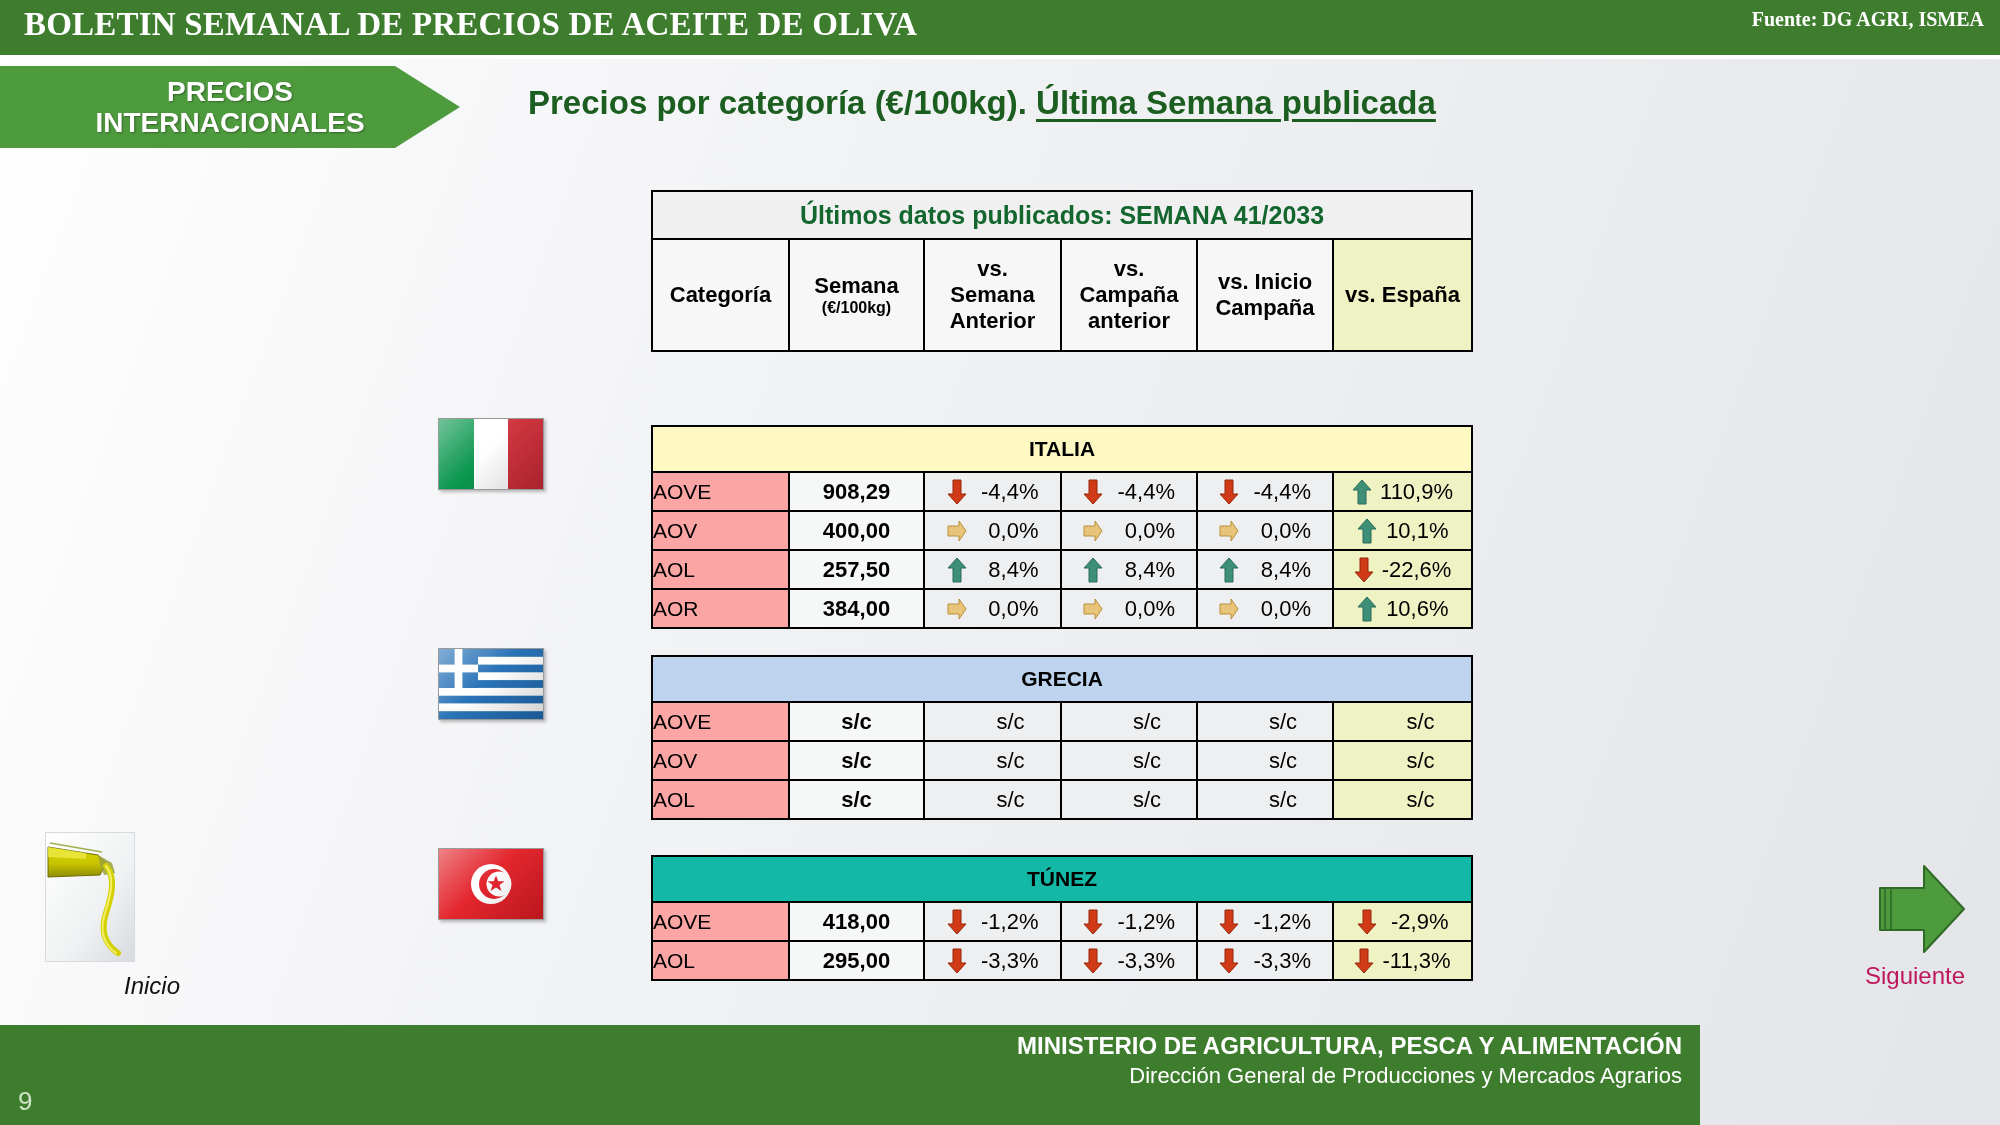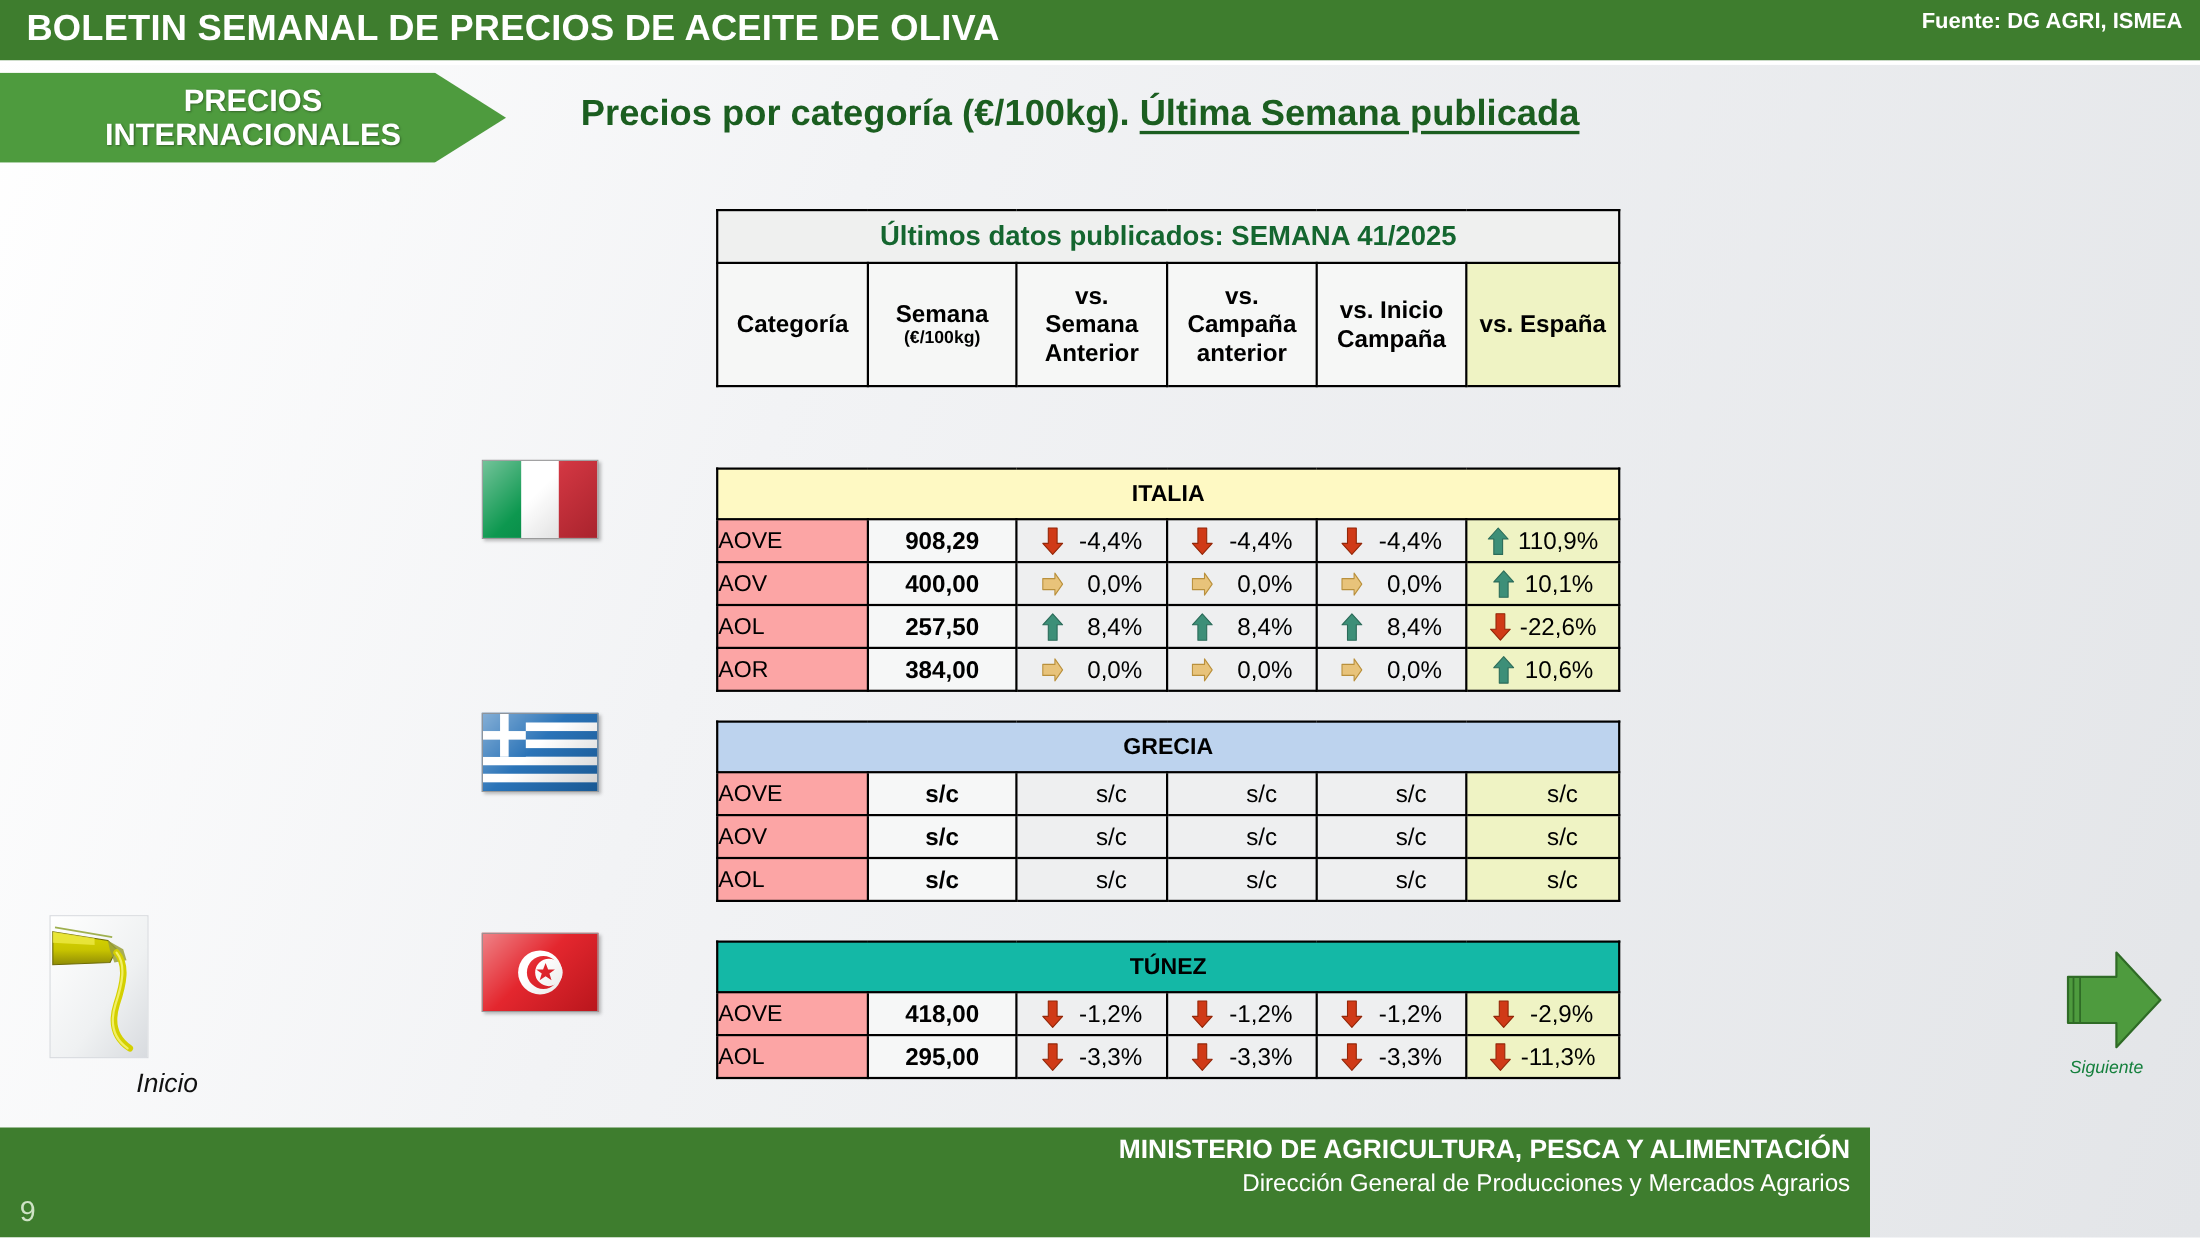--- a/index.html
+++ b/index.html
@@ -6,20 +6,21 @@
   body{
     width:2000px;height:1125px;position:relative;overflow:hidden;
     font-family:"Liberation Sans",sans-serif;
     background:linear-gradient(110deg,#ffffff 0%,#f2f3f5 35%,#e3e5e8 100%);
   }
 
   
   .topbar{
     position:absolute;left:0;top:0;width:2000px;height:55px;
     background:#3e7d2e;
+    font-family:Liberation Serif, serif;
   }
   .topbar .title{
     position:absolute;left:24px;top:6px;
     font-size:33px;font-weight:bold;color:#ffffff;letter-spacing:.2px;
     white-space:nowrap;
   }
   .topbar .source{
     position:absolute;right:16px;top:8px;
     font-size:20px;font-weight:bold;color:#ffffff;white-space:nowrap;
   }
@@ -119,21 +120,21 @@
   }
   .inicio-lbl{
     position:absolute;left:0px;top:972px;width:180px;text-align:right;
     font-size:24px;font-style:italic;color:#111;
   }
 
   
   .sig-arrow{position:absolute;left:1862px;top:862px;width:106px;height:94px;}
   .sig-lbl{
     position:absolute;left:1830px;top:962px;width:170px;text-align:center;
-    font-size:16px;font-style:italic;color:#15803d;
+    font-size:24px;color:#be185d;
   }
 
   
   .footer{
     position:absolute;left:0;bottom:0;width:1700px;height:100px;background:#3e7d2e;
   }
   .footer .ln1{
     position:absolute;right:18px;top:7px;font-size:24px;font-weight:bold;color:#fff;white-space:nowrap;
   }
   .footer .ln2{
@@ -166,21 +167,21 @@
   <colgroup>
       <col class="c1">
       <col class="c2">
       <col class="c3">
       <col class="c4">
       <col class="c5">
       <col class="c6">
     </colgroup>
   <tbody>
       <tr>
-    <td class="hdr-top" colspan="6">Últimos datos publicados: SEMANA 41/2025</td>
+    <td class="hdr-top" colspan="6">Últimos datos publicados: SEMANA 41/2033</td>
   </tr>
   <tr>
     <td class="hdr-cell">
       <span>Categoría</span>
     </td>
     <td class="hdr-cell">
       <div>Semana</div>
       <div class="sub">(€/100kg)</div>
     </td>
     <td class="hdr-cell">

